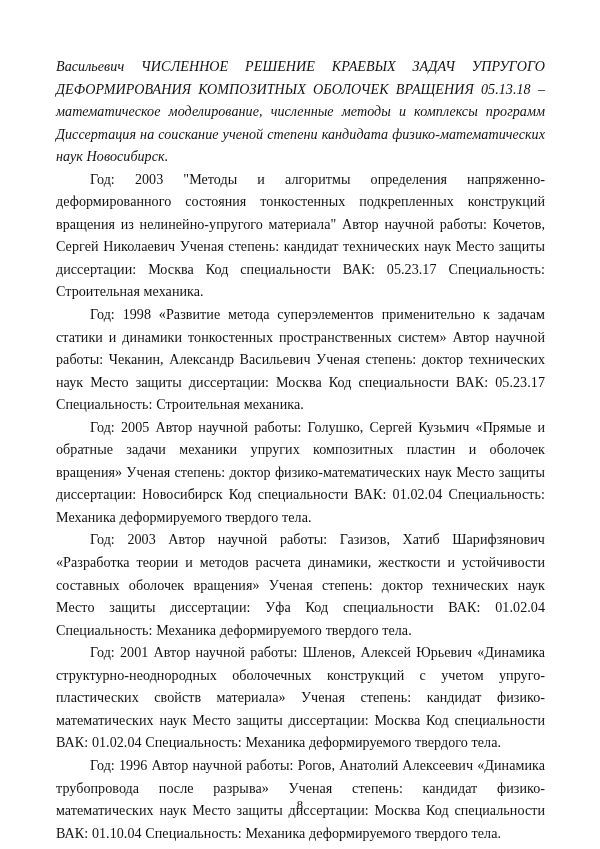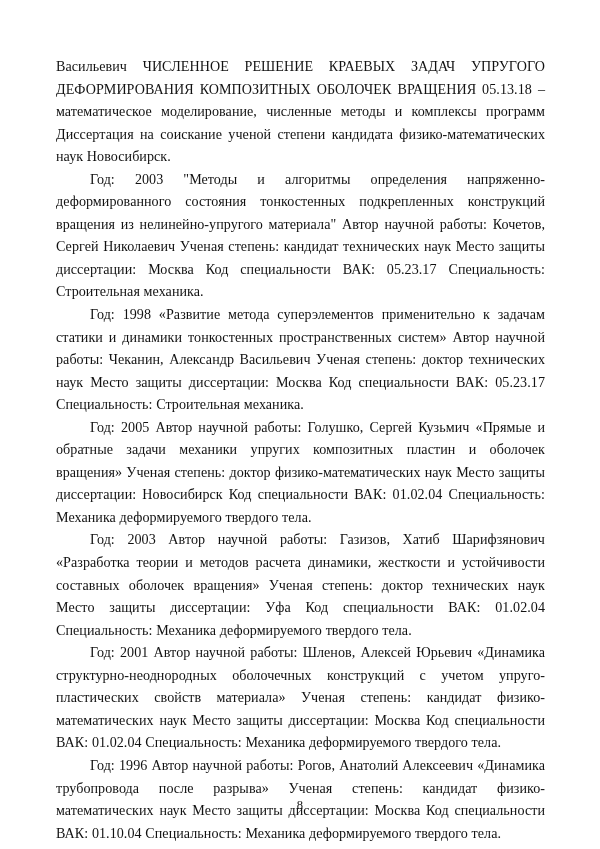--- a/index.html
+++ b/index.html
@@ -38,20 +38,21 @@
     line-height: 22.55px;
     letter-spacing: 0.05px;
     word-spacing: 0.1px;
     color: #121212;
     hyphens: none;
   }
 
   
   .para.cont {
     text-indent: 0;
+    font-style: italic;
   }
 
   .para.indent {
     text-indent: 34px;
   }
 
   .page-number {
     position: absolute;
     left: 0;
     right: 0;

